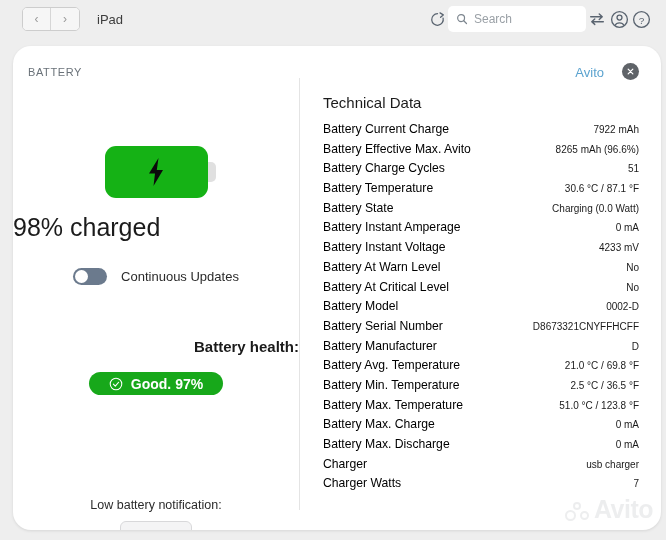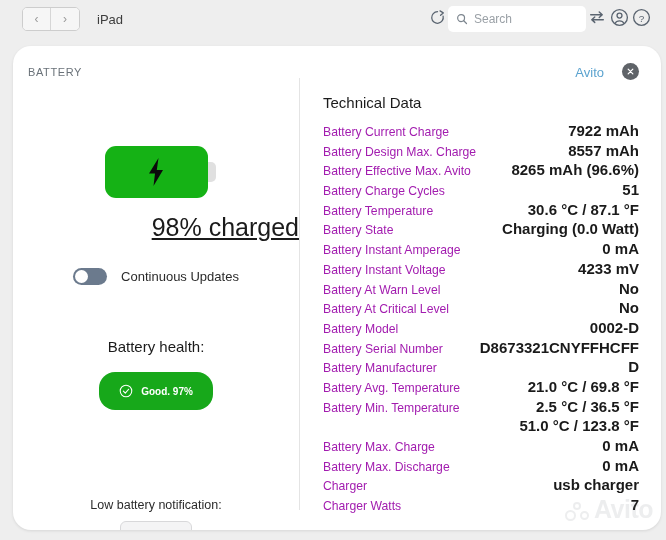--- a/index.html
+++ b/index.html
@@ -28,21 +28,21 @@
     color: #9a9a9a; font-size: 12px;
     background: #f6f6f6;
   }
   .nav-btn.first { border-right: 1px solid #d6d6d6; }
   .breadcrumb {
     margin-left: 17px;
     font-size: 13px; color: #3d3d3d;
   }
   .toolbar-right {
     margin-left: auto; margin-right: 14px;
-    display: flex; 
+    display: flex; align-items: center; 
   }
   .icon-btn {
     width: 22px; height: 22px;
     display: flex; align-items: center; justify-content: center;
     color: #5a6470;
   }
   .searchbox {
     width: 138px; height: 26px;
     background: #ffffff; border-radius: 5px;
     display: flex; align-items: center;
@@ -104,55 +104,55 @@
     display: flex; align-items: center; justify-content: center;
   }
   .batt-nub {
     position: absolute; right: -8px; top: 16px;
     width: 8px; height: 20px;
     background: #e0e0e0;
     border-radius: 0 5px 5px 0;
   }
   .pct-charged {
     position: absolute; left: 0; top: 135px;
-    width: 286px; text-align: right;
-    font-size: 25px; color: #1b1b1b; text-decoration: underline;
+    width: 286px; text-align: left;
+    font-size: 25px; color: #1b1b1b;
   }
   .toggle-row {
     position: absolute; left: 0; top: 190px;
     width: 286px;
     display: flex; align-items: center; justify-content: center; gap: 14px;
   }
   .toggle {
     width: 34px; height: 17px; border-radius: 9px;
     background: #6b7a8d; position: relative;
   }
   .toggle .knob {
     position: absolute; left: 2px; top: 2px;
     width: 13px; height: 13px; border-radius: 50%;
     background: #ffffff;
   }
   .toggle-label { font-size: 13px; color: #2b2b2b; }
 
   .health-title {
     position: absolute; left: 0; top: 260px;
-    width: 286px; text-align: center;
-    font-size: 15px; font-weight: normal; color: #1b1b1b;
+    width: 286px; text-align: right;
+    font-size: 15px; font-weight: bold; color: #1b1b1b;
   }
   .health-badge-wrap {
     position: absolute; left: 0; top: 294px;
     width: 286px;
     display: flex; justify-content: center;
   }
   .health-badge {
     background: #17a81a; color: #ffffff;
     border-radius: 16px;
-    height: 38px; padding: 0 20px;
+    height: 23px; padding: 0 20px;
     display: flex; align-items: center; gap: 8px;
-    font-size: 10px; font-weight: bold;
+    font-size: 14px; font-weight: bold;
   }
   .lowbatt-title {
     position: absolute; left: 0; top: 420px;
     width: 286px; text-align: center;
     font-size: 12.5px; color: #2b2b2b;
   }
   .select-wrap {
     position: absolute; left: 0; top: 443px;
     width: 286px;
     display: flex; justify-content: center;
@@ -178,26 +178,26 @@
   .rows {
     position: absolute; left: 0; top: 44px;
     width: 362px;
   }
   .row {
     display: flex; align-items: baseline;
     height: 19.7px;
     padding: 0 22px 0 24px;
   }
   .row .lbl {
-    font-size: 12.2px; color: #a21caf;
+    font-size: 12.2px; color: #000000;
     white-space: nowrap;
   }
   .row .val {
     margin-left: auto;
-    font-size: 15px; color: #1a1a1a; font-weight: bold;
+    font-size: 10px; color: #1a1a1a; font-weight: normal;
     white-space: nowrap;
   }
 
   
   .watermark {
     position: absolute; right: 8px; bottom: 6px;
     display: flex; align-items: flex-end; gap: 3px;
     opacity: 0.13;
     pointer-events: none;
   }
@@ -323,24 +323,20 @@
   </div>
 
   <div class="right-panel">
     <div class="tech-title">Technical Data</div>
     <div class="rows" id="tech-rows">
         <div class="row">
           <div class="lbl">Battery Current Charge</div>
           <div class="val">7922 mAh</div>
         </div>
         <div class="row">
-          <div class="lbl">Battery Design Max. Charge</div>
-          <div class="val">8557 mAh</div>
-        </div>
-        <div class="row">
           <div class="lbl">Battery Effective Max. Avito</div>
           <div class="val">8265 mAh (96.6%)</div>
         </div>
         <div class="row">
           <div class="lbl">Battery Charge Cycles</div>
           <div class="val">51</div>
         </div>
         <div class="row">
           <div class="lbl">Battery Temperature</div>
           <div class="val">30.6 °C / 87.1 °F</div>
@@ -379,20 +375,21 @@
         </div>
         <div class="row">
           <div class="lbl">Battery Avg. Temperature</div>
           <div class="val">21.0 °C / 69.8 °F</div>
         </div>
         <div class="row">
           <div class="lbl">Battery Min. Temperature</div>
           <div class="val">2.5 °C / 36.5 °F</div>
         </div>
         <div class="row">
+          <div class="lbl">Battery Max. Temperature</div>
           <div class="val">51.0 °C / 123.8 °F</div>
         </div>
         <div class="row">
           <div class="lbl">Battery Max. Charge</div>
           <div class="val">0 mA</div>
         </div>
         <div class="row">
           <div class="lbl">Battery Max. Discharge</div>
           <div class="val">0 mA</div>
         </div>

